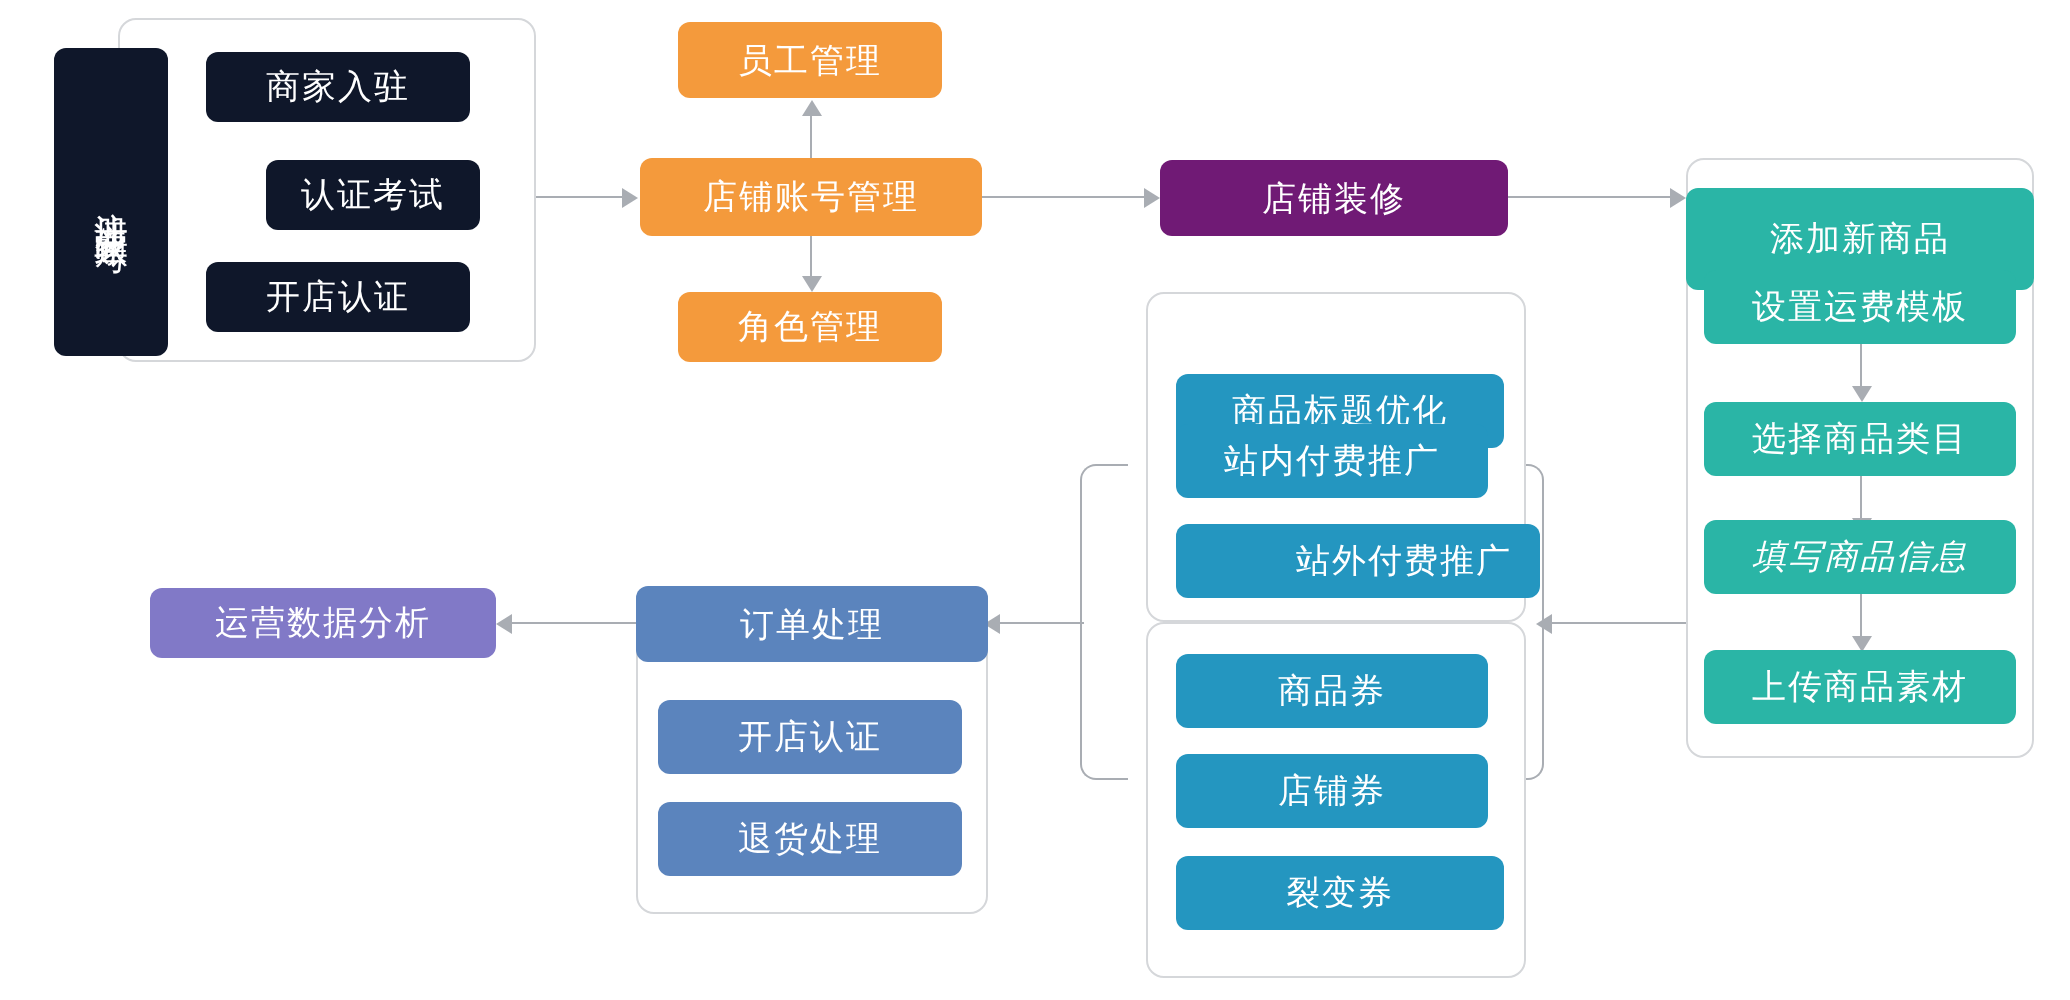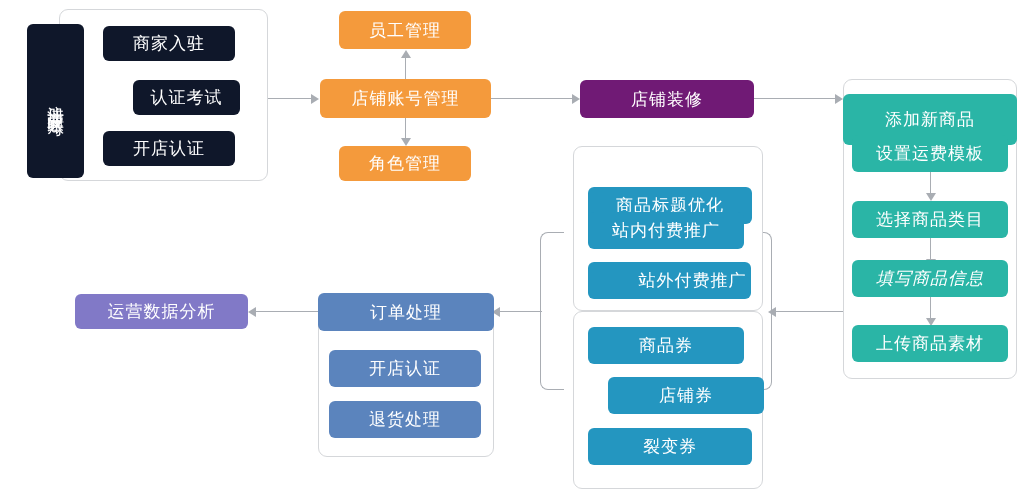--- a/index.html
+++ b/index.html
@@ -134,25 +134,25 @@
 
   <div class="hline" style="left:772px;top:311px;width:71px;"></div>
   <div class="arrow-l" style="left:768px;top:306.5px;"></div>
 
   <div class="brk brk-right-top" style="left:748px;top:232px;width:24px;height:79px;"></div>
   <div class="brk brk-right-bot" style="left:748px;top:311px;width:24px;height:79px;"></div>
 
   <div class="group" style="left:573px;top:146px;width:190px;height:165px;"></div>
   <div class="node c-blue" style="left:588px;top:162px;width:164px;height:37px;margin-top:25px;">商品标题优化</div>
   <div class="node c-blue" style="left:588px;top:212px;width:156px;height:37px;">站内付费推广</div>
-  <div class="node c-blue" style="left:588px;top:262px;width:163px;height:37px;padding-left:46px;">站外付费推广</div>
+  <div class="node c-blue" style="left:588px;top:262px;width:182px;height:37px;padding-left:46px;">站外付费推广</div>
 
   <div class="group" style="left:573px;top:311px;width:190px;height:178px;"></div>
   <div class="node c-blue" style="left:588px;top:327px;width:156px;height:37px;">商品券</div>
-  <div class="node c-blue" style="left:588px;top:377px;width:156px;height:37px;margin-left:20px;">店铺券</div>
+  <div class="node c-blue" style="left:588px;top:377px;width:156px;height:37px;">店铺券</div>
   <div class="node c-blue" style="left:588px;top:428px;width:164px;height:37px;">裂变券</div>
 
   <div class="brk brk-left-top" style="left:540px;top:232px;width:24px;height:79px;"></div>
   <div class="brk brk-left-bot" style="left:540px;top:311px;width:24px;height:79px;"></div>
 
   <div class="hline" style="left:496px;top:311px;width:46px;"></div>
   <div class="arrow-l" style="left:492px;top:306.5px;"></div>
 
   <div class="group" style="left:318px;top:293px;width:176px;height:164px;"></div>
   <div class="group-head c-slate" style="left:318px;top:293px;width:176px;height:38px;">订单处理</div>

